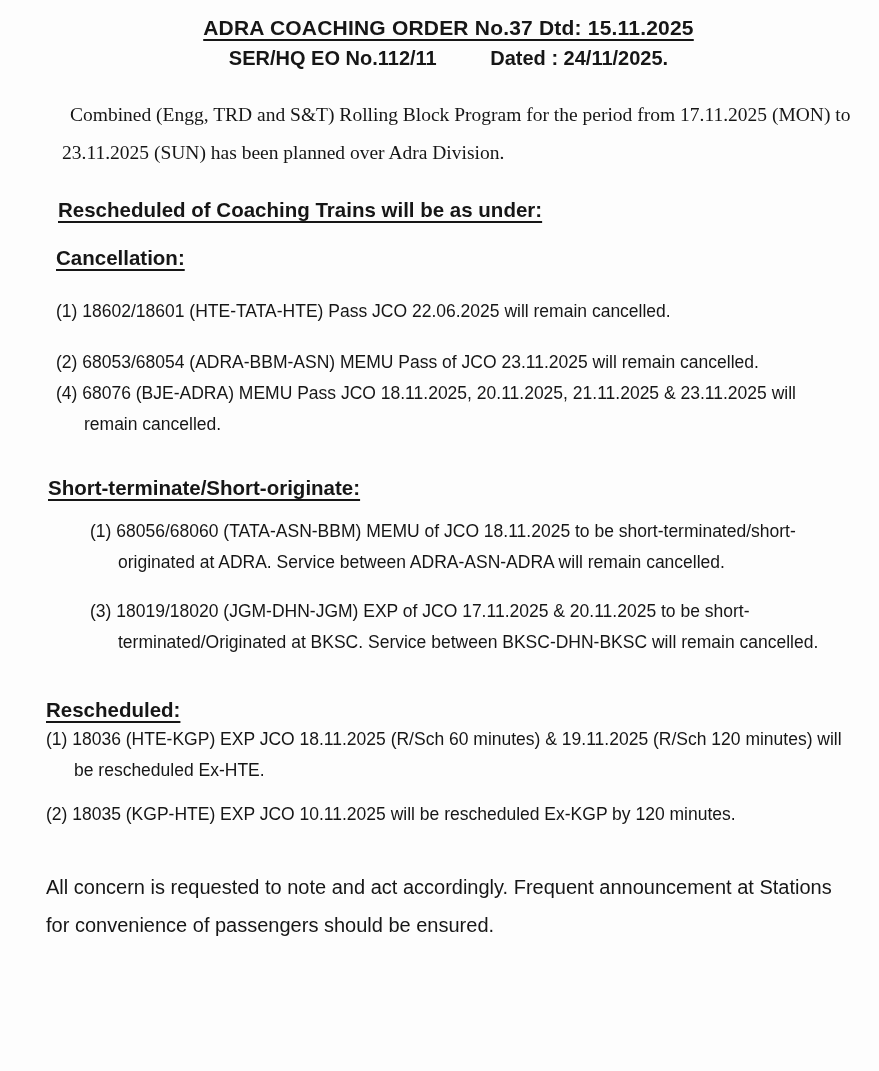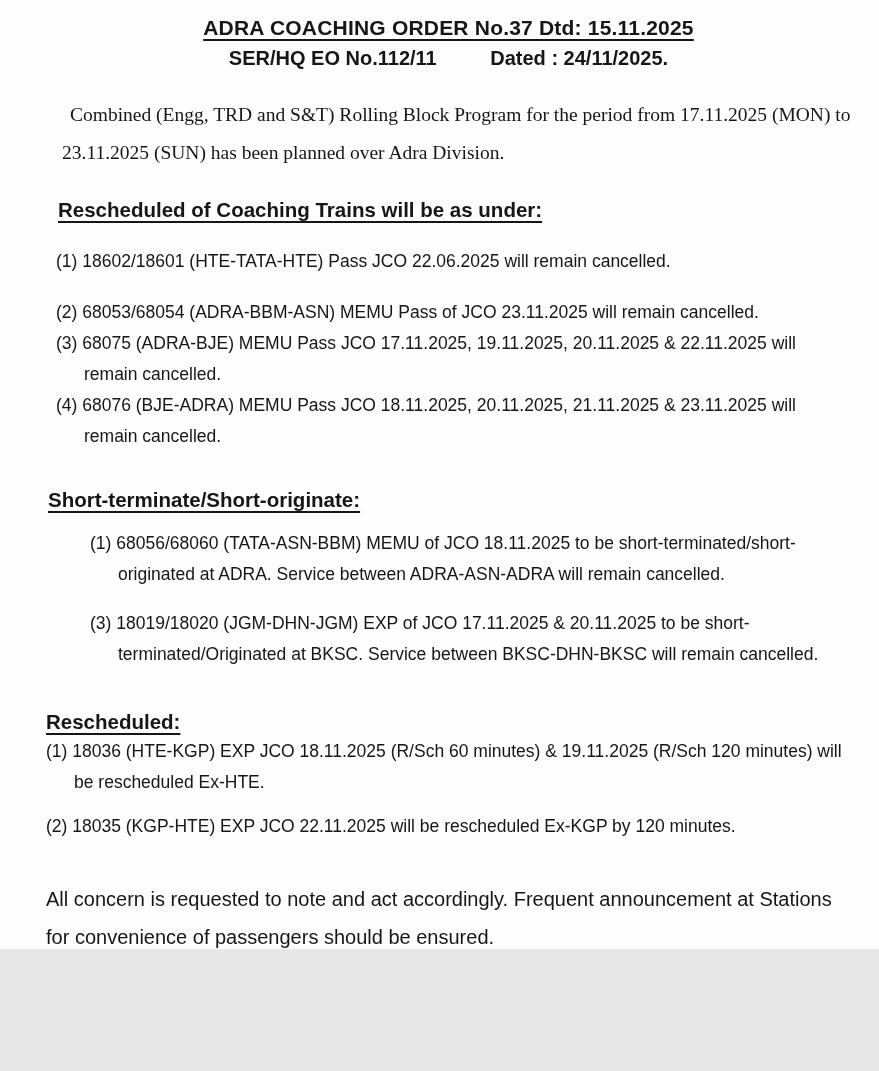--- a/index.html
+++ b/index.html
@@ -3,21 +3,21 @@
 <meta charset="utf-8">
 <style>
   html, body {
     margin: 0;
     padding: 0;
     background: #e8e8e8;
   }
   .page {
     position: relative;
     width: 879px;
-    height: 949px;
+    height: 1071px;
     margin: 0 auto;
     background: #fdfdfd;
     color: #161616;
     font-family: "Liberation Sans", sans-serif;
     box-sizing: border-box;
     padding: 16px 28px 24px 46px;
     overflow: hidden;
   }
   
   .doc-header {
@@ -109,33 +109,33 @@
       <span class="ref">SER/HQ EO No.112/11</span>
       <span class="date">Dated : 24/11/2025.</span>
     </p>
   </header>
 
   <p class="intro">Combined (Engg, TRD and S&amp;T) Rolling Block Program for the period from 17.11.2025 (MON) to 23.11.2025 (SUN) has been planned over Adra Division.</p>
 
   <h2 class="h-repercussion">Rescheduled of Coaching Trains will be as under:</h2>
 
   <section class="sec-cancel">
+    <h3 class="section-heading">Cancellation:</h3>
     <p class="item item-0">(1) 18602/18601 (HTE-TATA-HTE) Pass JCO 22.06.2025 will remain cancelled.</p>
     <p class="item item-1">(2) 68053/68054 (ADRA-BBM-ASN) MEMU Pass of JCO 23.11.2025 will remain cancelled.</p>
-    <p class="item item-2">(3) 68075 (ADRA-BJE) MEMU Pass JCO 17.11.2025, 19.11.2025, 20.11.2025 &amp; 22.11.2025 will remain cancelled.</p>
     <p class="item item-3">(4) 68076 (BJE-ADRA) MEMU Pass JCO 18.11.2025, 20.11.2025, 21.11.2025 &amp; 23.11.2025 will remain cancelled.</p>
   </section>
 
   <section class="sec-short">
     <h3 class="section-heading">Short-terminate/Short-originate:</h3>
     <p class="item">(1) 68056/68060 (TATA-ASN-BBM) MEMU of JCO 18.11.2025 to be short-terminated/short-originated at ADRA. Service between ADRA-ASN-ADRA will remain cancelled.</p>
     <p class="item">(3) 18019/18020 (JGM-DHN-JGM) EXP of JCO 17.11.2025 &amp; 20.11.2025 to be short-terminated/Originated at BKSC. Service between BKSC-DHN-BKSC will remain cancelled.</p>
   </section>
 
   <section class="sec-resched">
     <h3 class="section-heading">Rescheduled:</h3>
     <p class="item">(1) 18036 (HTE-KGP) EXP JCO 18.11.2025 (R/Sch 60 minutes) &amp; 19.11.2025 (R/Sch 120 minutes) will be rescheduled Ex-HTE.</p>
-    <p class="item">(2) 18035 (KGP-HTE) EXP JCO 22.11.2025 will be rescheduled Ex-KGP by 120 minutes.</p>
+    <p class="item">(2) 18035 (KGP-HTE) EXP JCO 10.11.2025 will be rescheduled Ex-KGP by 120 minutes.</p>
   </section>
 
   <p class="closing">All concern is requested to note and act accordingly. Frequent announcement at Stations for convenience of passengers should be ensured.</p>
 
 </div>
 
 </body></html>

